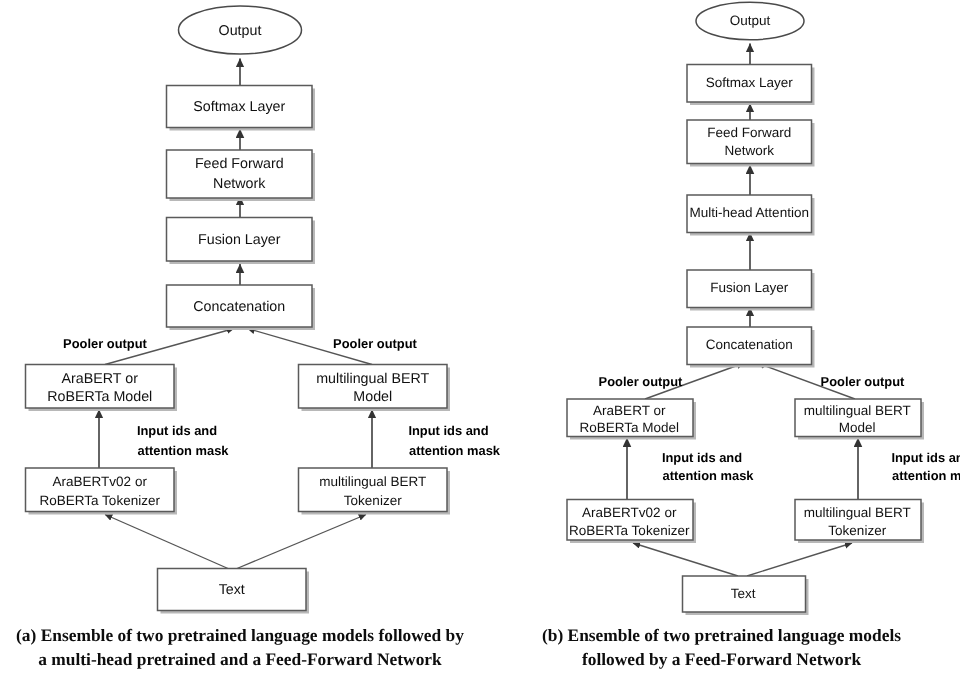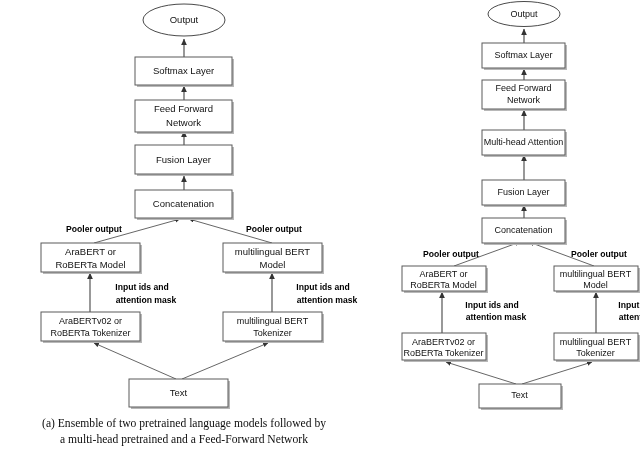--- a/index.html
+++ b/index.html
@@ -11,21 +11,20 @@
     width: 640px;
     height: 457px;
     position: relative;
     overflow: hidden;
     font-family: "Liberation Sans", sans-serif;
     color: #000000;
   }
   .figure-wrap {
     position: absolute;
     inset: 0;
-    margin-left: 24px;
   }
   .panel {
     position: absolute;
     top: 0;
     height: 411px;
   }
   #panel-a { left: 0; width: 320px; }
   #panel-b { left: 320px; width: 320px; }
 
   svg.diagram {
@@ -83,21 +82,21 @@
     position: absolute;
     top: 416px;
     font-family: "Liberation Serif", serif;
     font-size: 11.6px;
     line-height: 16px;
     color: #0d0d0d;
     text-align: center;
   }
   #caption-a { left: 4px; width: 312px; }
   #caption-b { left: 326px; width: 310px; }
-  .caption .line { display: block; white-space: nowrap; }
+  .caption .line { display: block; white-space: nowrap; font-weight: bold; }
 </style>
 </head>
 <body>
 
 <div class="figure-wrap">
 
   <div class="panel" id="panel-a">
     <svg class="diagram" viewBox="0 0 320 411" preserveAspectRatio="xMidYMid meet">
       <defs>
         <marker id="arrA" markerWidth="7" markerHeight="7" refX="5.4" refY="2.6" orient="auto" markerUnits="strokeWidth">
@@ -298,14 +297,18 @@
         <text class="node-label small" x="175.5" y="396">Text</text>
       </g>
     </svg>
   </div>
 
   <div class="caption" id="caption-a">
     <span class="line">(a) Ensemble of two pretrained language models followed by</span>
     <span class="line">a multi-head pretrained and a Feed-Forward Network</span>
   </div>
 
+  <div class="caption" id="caption-b">
+    <span class="line">(b) Ensemble of two pretrained language models</span>
+    <span class="line">followed by a Feed-Forward Network</span>
+  </div>
 
 </div>
 
 </body></html>

